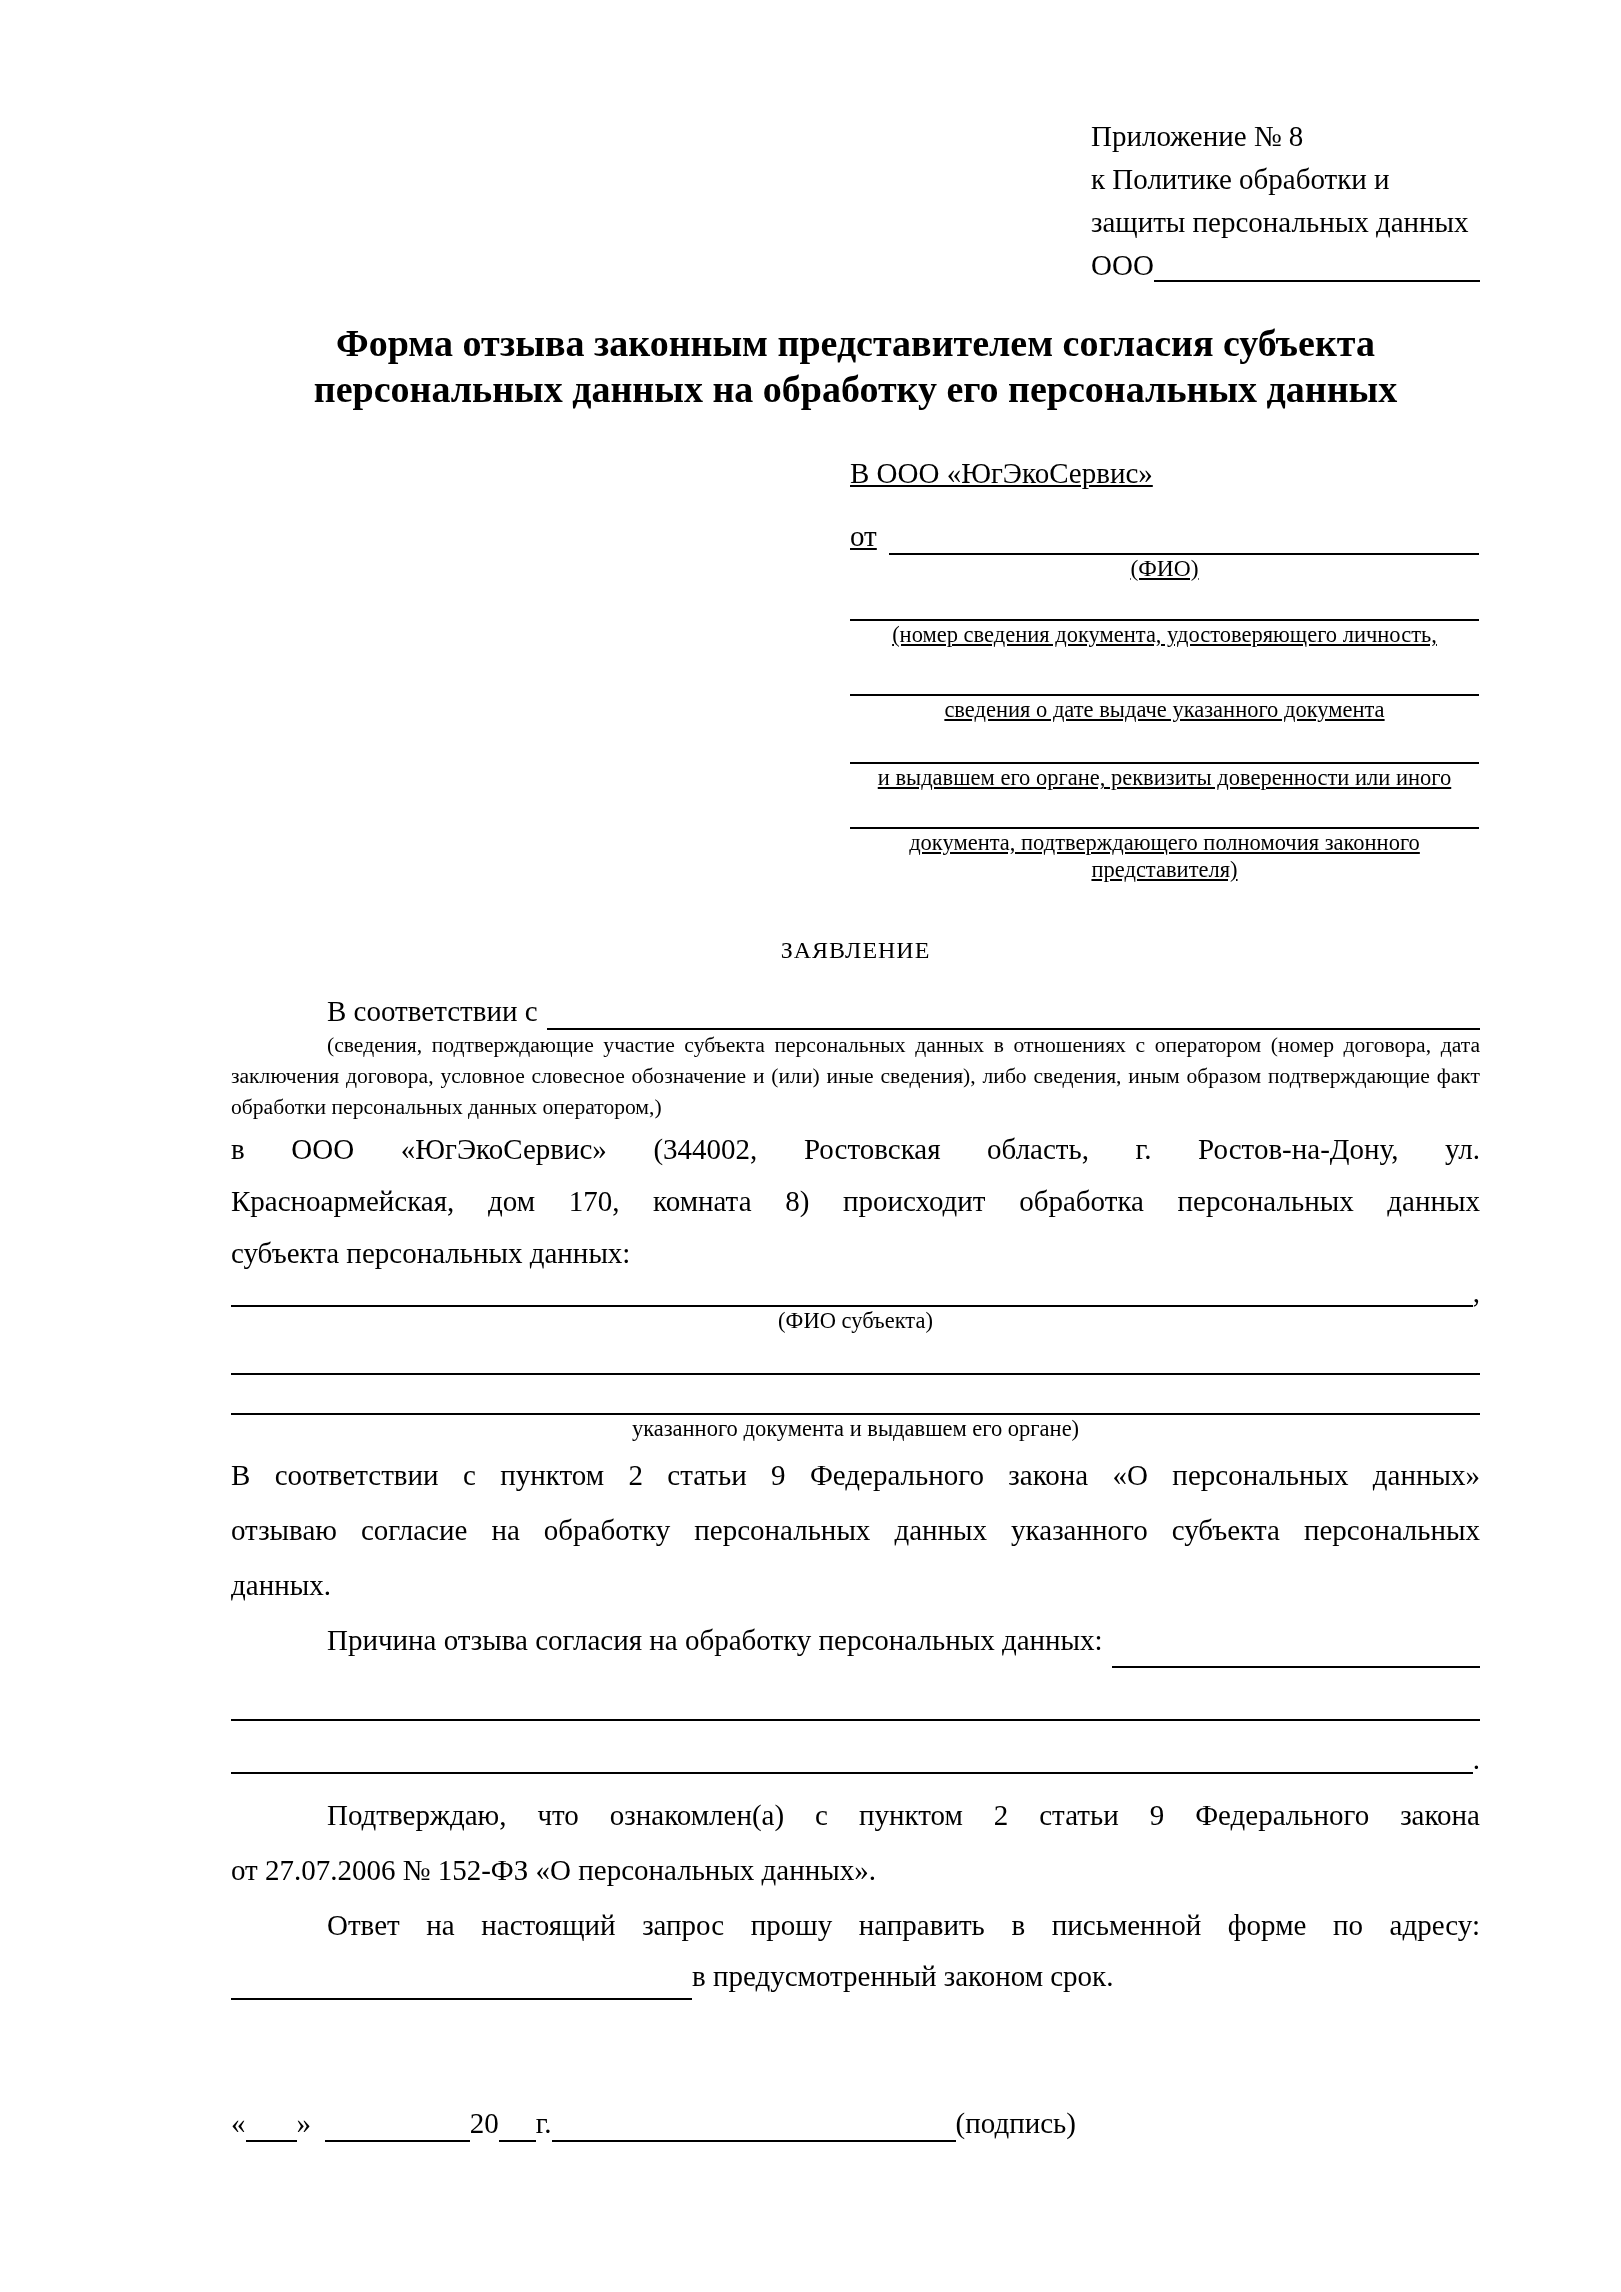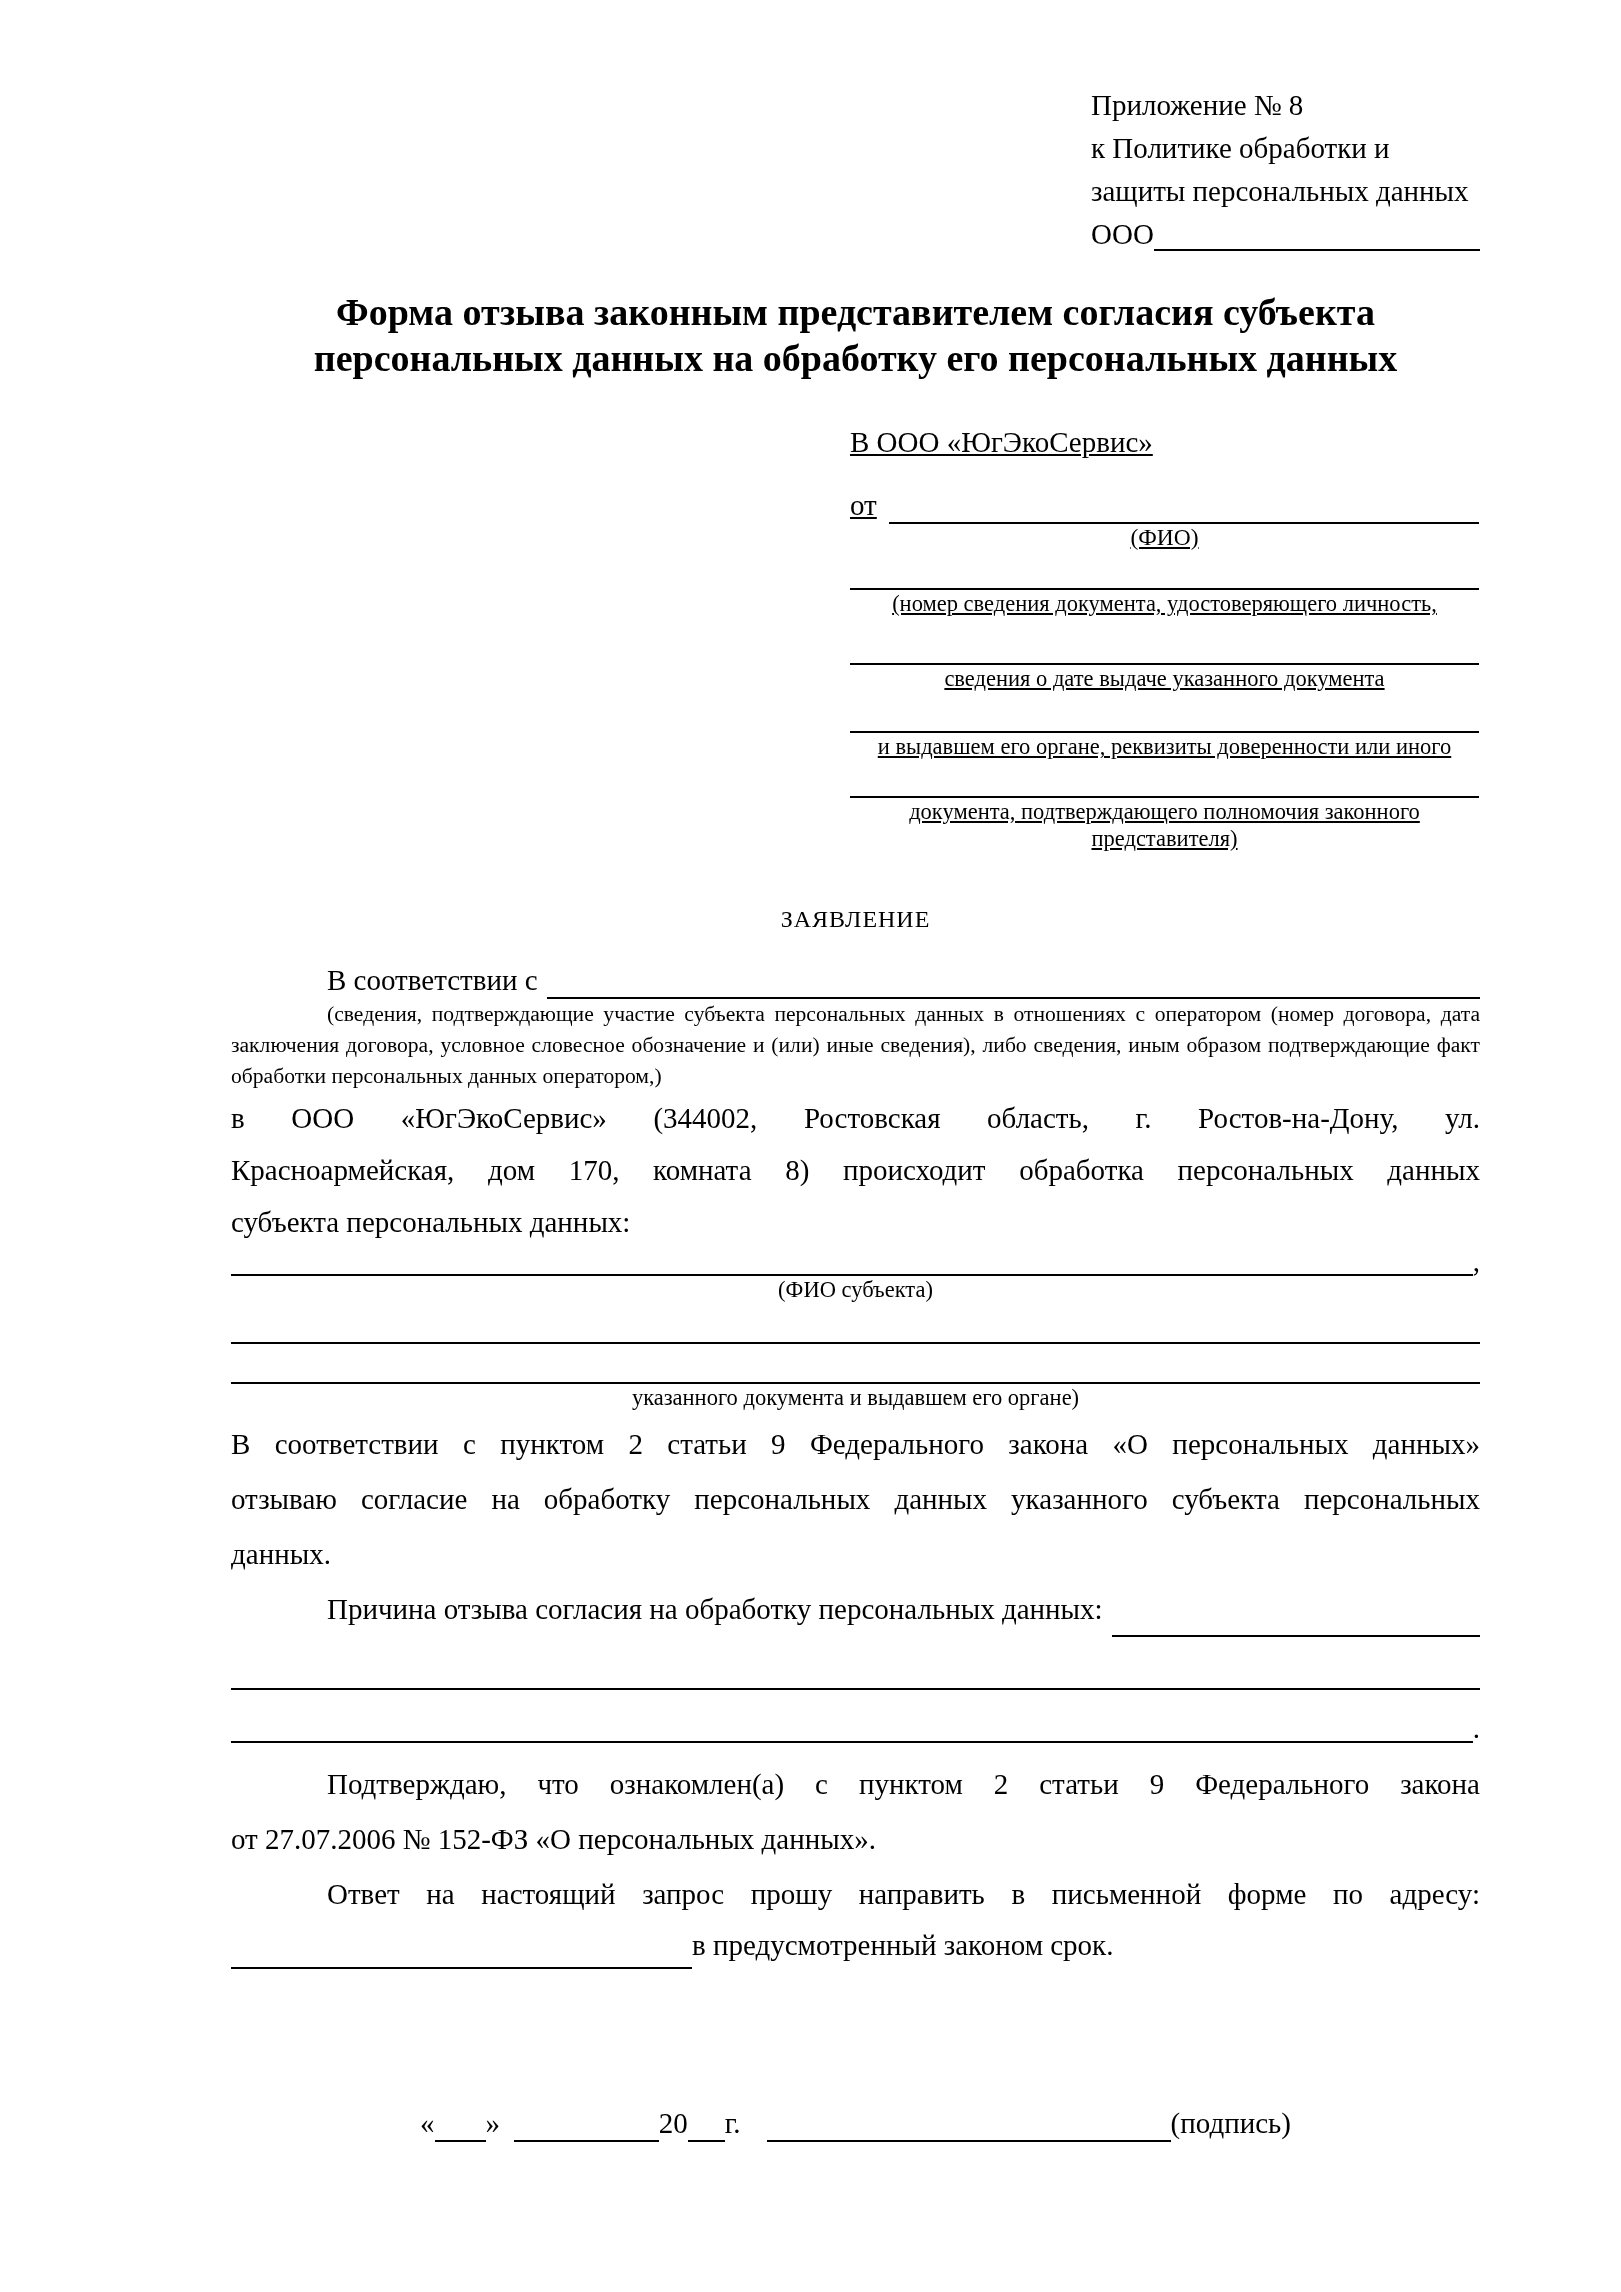--- a/index.html
+++ b/index.html
@@ -10,21 +10,21 @@
     background: #ffffff;
     color: #000000;
     font-family: "Liberation Serif", "DejaVu Serif", serif;
     overflow: hidden;
   }
   .content {
     position: absolute;
     left: 231px;
     top: 0;
     width: 1249px;
-    padding-top: 84px;
+    padding-top: 115px;
     font-size: 29px;
   }
   .row { display: flex; }
   .row .fill { flex: 1; border-bottom: 2.9px solid #000; }
   .blank { border-bottom: 2.9px solid #000; height: 25.5px; }
 
   
   .hdr { margin-left: 860px; width: 389px; line-height: 43px; font-size: 29px; }
   .hdr-ooo { height: 43px; }
   .hdr-ooo .lbl { line-height: 43px; }
@@ -63,24 +63,23 @@
   .reply-row .halfline { width: 461px; border-bottom: 2.9px solid #000; }
   .reply-row .suffix { line-height: 47px; }
 
   
   .footer {
     position: absolute;
     left: 231px;
     top: 2105px;
     width: 1249px;
     display: flex;
-    justify-content: center;
+    justify-content: flex-start;
     font-size: 29px;
     line-height: 37px;
-    gap: 26px;
   }
   .u { display: inline-block; border-bottom: 2.9px solid #000; height: 29px; vertical-align: bottom; }
   .u-day { width: 51px; }
   .u-month { width: 145px; margin-left: 13.7px; }
   .u-year { width: 37px; }
   .u-sig { width: 404px; }
 </style>
 </head>
 <body>
 

